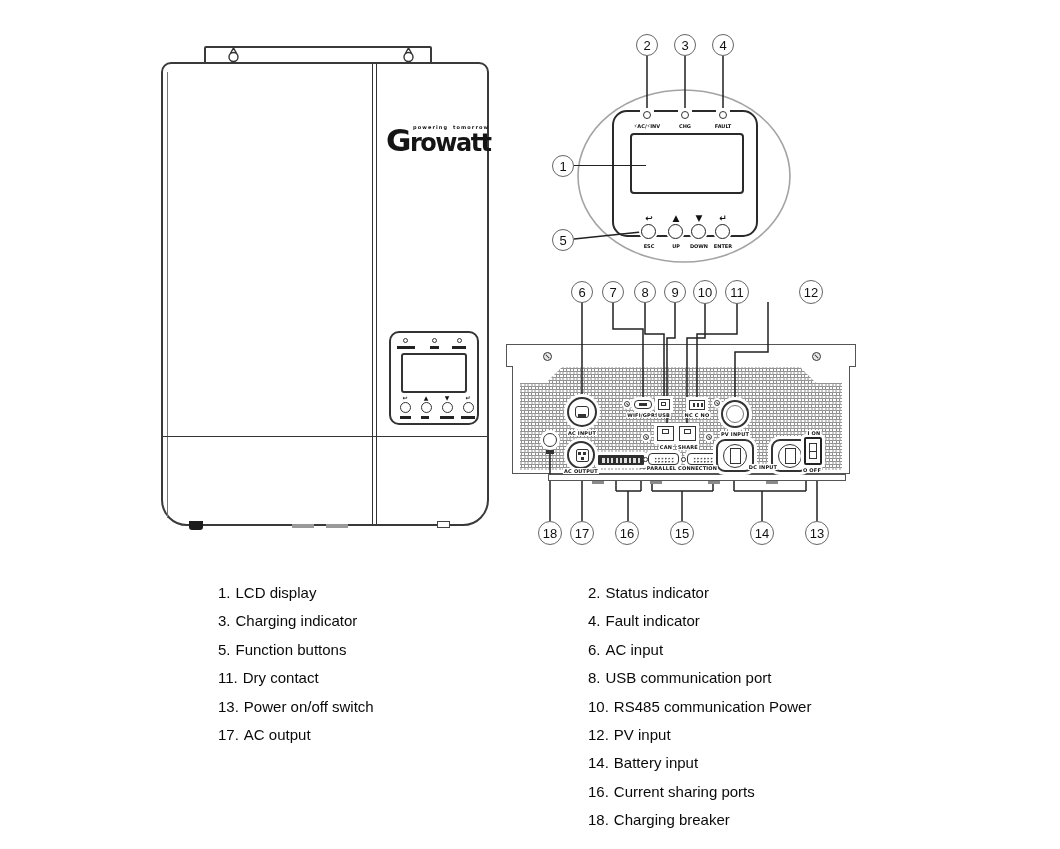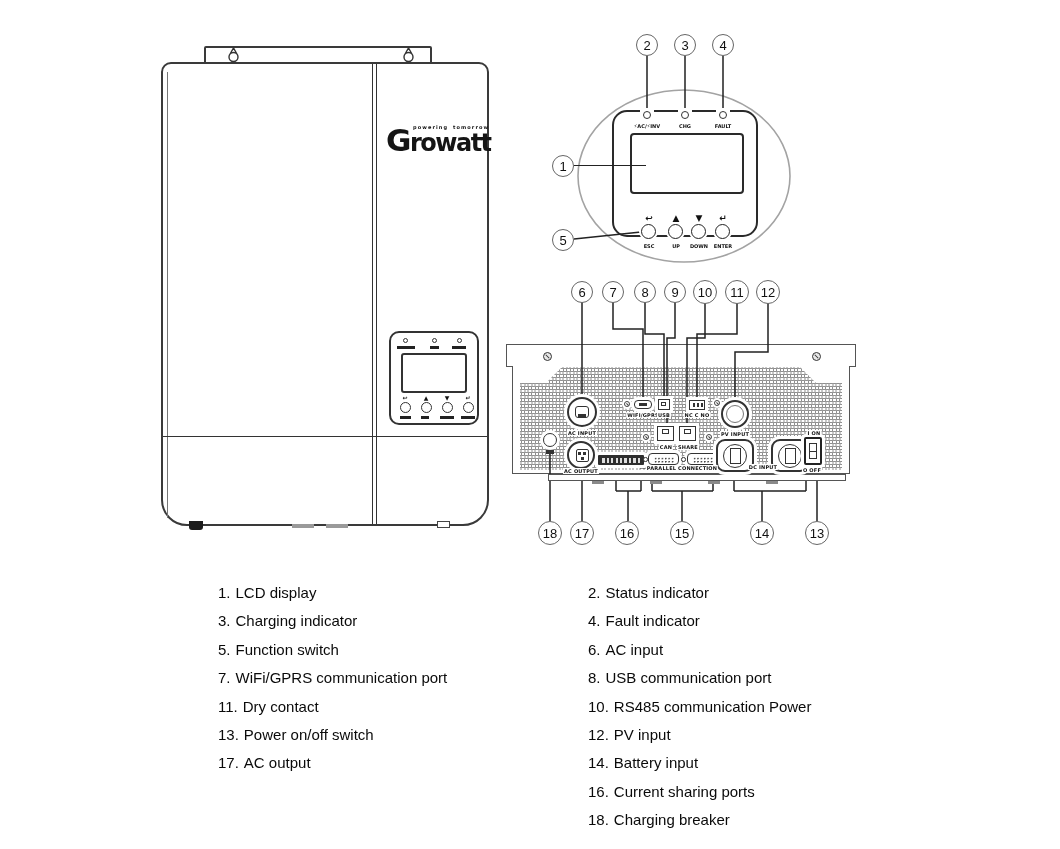--- a/index.html
+++ b/index.html
@@ -309,33 +309,32 @@
   <div class="co" style="left:636px;top:34px;">2</div>
   <div class="co" style="left:674px;top:34px;">3</div>
   <div class="co" style="left:712px;top:34px;">4</div>
   <div class="co" style="left:552px;top:229px;">5</div>
   <div class="co" style="left:571px;top:281px;">6</div>
   <div class="co" style="left:602px;top:281px;">7</div>
   <div class="co" style="left:634px;top:281px;">8</div>
   <div class="co" style="left:664px;top:281px;">9</div>
   <div class="co big" style="left:693px;top:280px;">10</div>
   <div class="co big" style="left:725px;top:280px;">11</div>
-  <div class="co big" style="left:756px;top:280px;">12</div>
+  <div class="co big" style="left:799px;top:280px;">12</div>
   <div class="co big" style="left:805px;top:521px;">13</div>
   <div class="co big" style="left:750px;top:521px;">14</div>
   <div class="co big" style="left:670px;top:521px;">15</div>
   <div class="co big" style="left:615px;top:521px;">16</div>
   <div class="co big" style="left:570px;top:521px;">17</div>
   <div class="co big" style="left:538px;top:521px;">18</div>
 
   <div class="abs legend-col l">
     <div class="lrow"><span class="lnum">1.</span><span>LCD display</span></div>
     <div class="lrow"><span class="lnum">3.</span><span>Charging indicator</span></div>
-    <div class="lrow"><span class="lnum">5.</span><span>Function switch</span></div>
-    <div class="lrow"><span class="lnum">7.</span><span>WiFi/GPRS communication port</span></div>
+    <div class="lrow"><span class="lnum">5.</span><span>Function buttons</span></div>
     <div class="lrow"><span class="lnum">11.</span><span>Dry contact</span></div>
     <div class="lrow"><span class="lnum">13.</span><span>Power on/off switch</span></div>
     <div class="lrow"><span class="lnum">17.</span><span>AC output</span></div>
   </div>
   <div class="abs legend-col r">
     <div class="lrow"><span class="lnum">2.</span><span>Status indicator</span></div>
     <div class="lrow"><span class="lnum">4.</span><span>Fault indicator</span></div>
     <div class="lrow"><span class="lnum">6.</span><span>AC input</span></div>
     <div class="lrow"><span class="lnum">8.</span><span>USB communication port</span></div>
     <div class="lrow"><span class="lnum">10.</span><span>RS485 communication Power</span></div>

